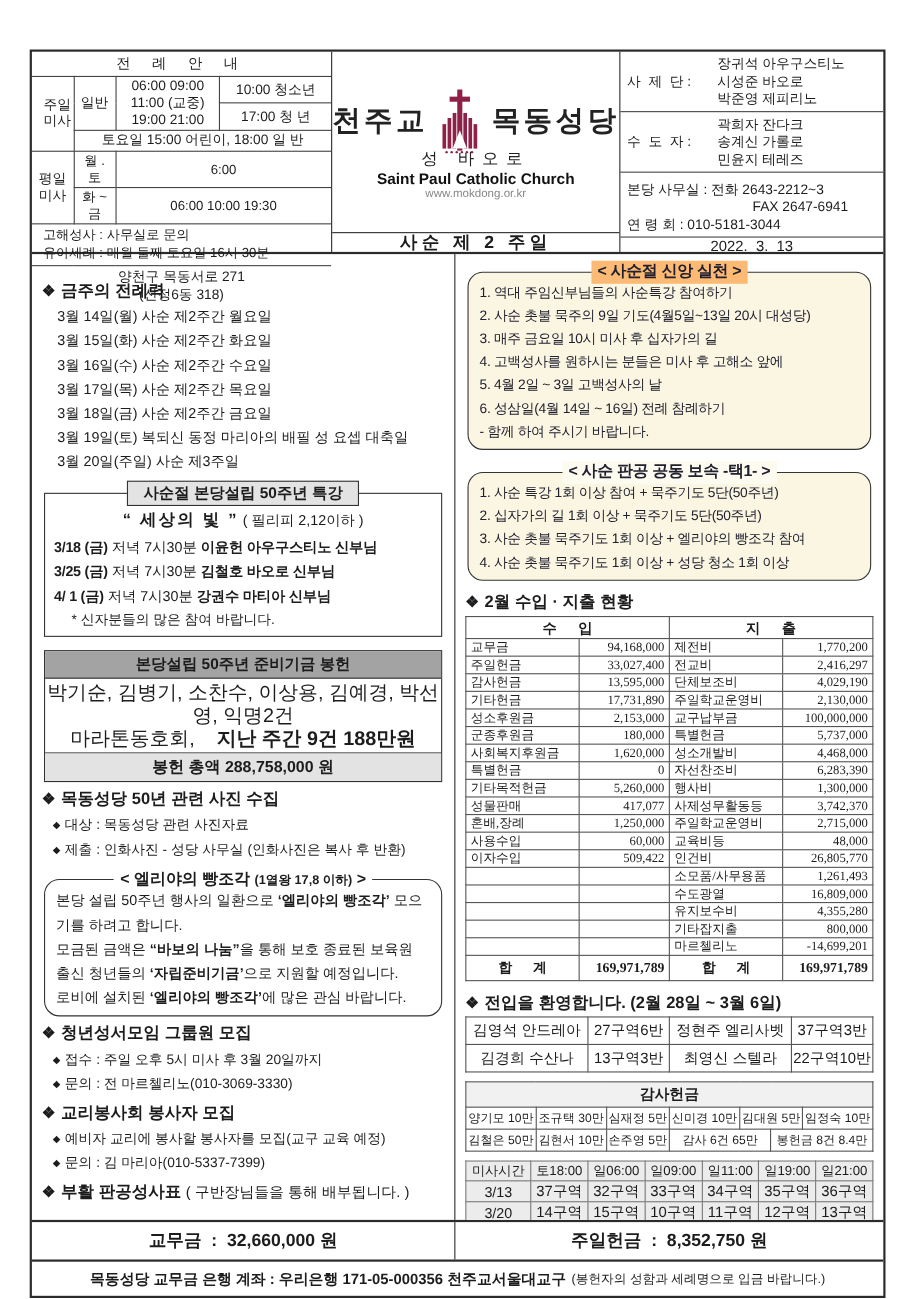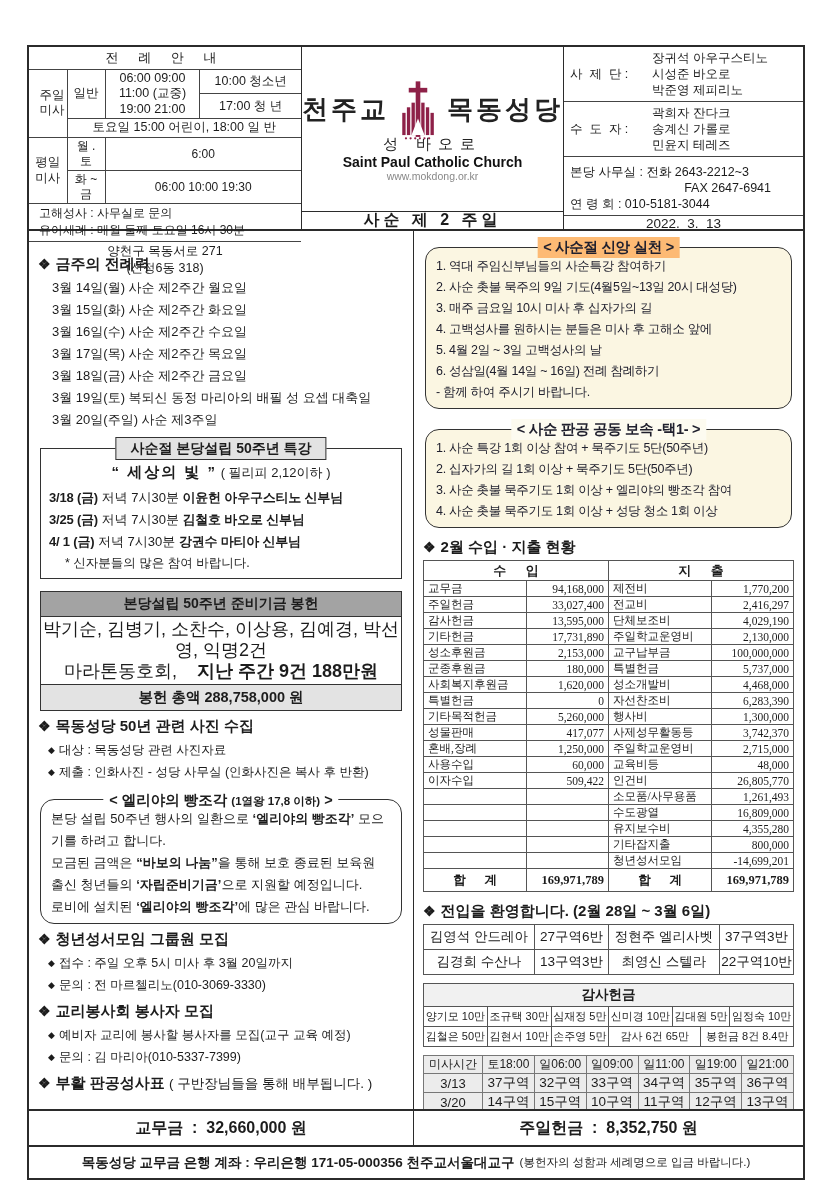--- a/index.html
+++ b/index.html
@@ -457,21 +457,21 @@
             <tr>
               <td class="lab"></td>
               <td class="amt"></td>
               <td class="lab">기타잡지출</td>
               <td class="amt">800,000</td>
             </tr>
 
             <tr>
               <td class="lab"></td>
               <td class="amt"></td>
-              <td class="lab">청년성서모임</td>
+              <td class="lab">마르첼리노</td>
               <td class="amt">-14,699,201</td>
             </tr>
           </tbody>
         <tbody>
           <tr class="tot">
             <td class="lab">합      계</td>
             <td class="amt">169,971,789</td>
             <td class="lab">합      계</td>
             <td class="amt">169,971,789</td>
           </tr>

